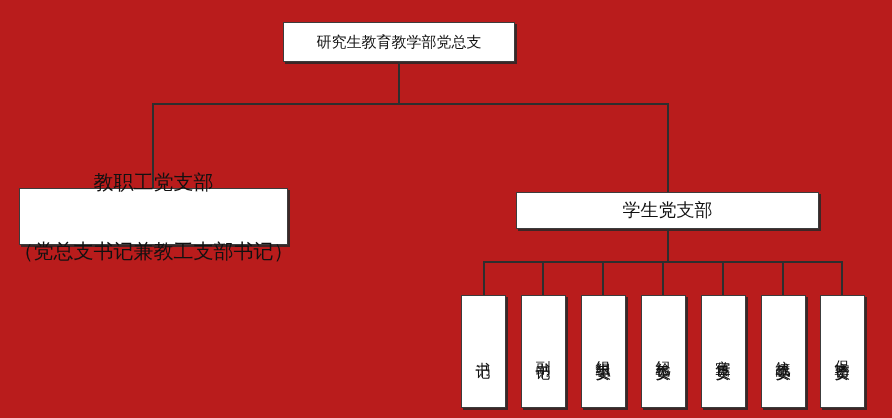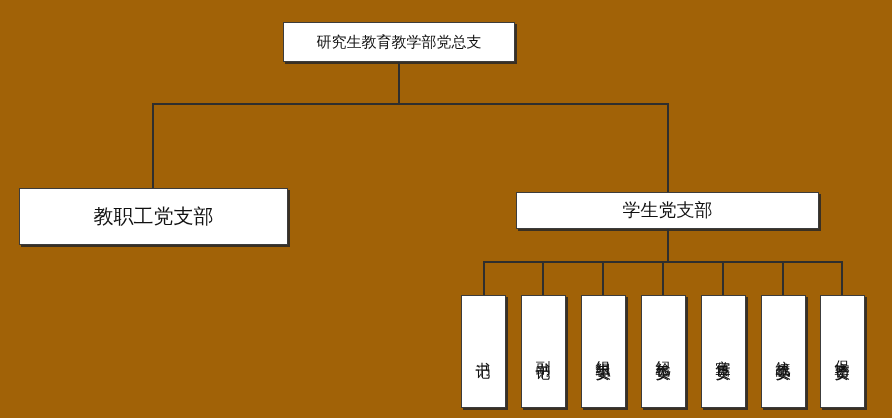--- a/index.html
+++ b/index.html
@@ -9,21 +9,21 @@
     background: #ffffff;
   }
   body {
     font-family: "Liberation Sans", "DejaVu Sans", sans-serif;
     color: #1a1a1a;
   }
   #chart-canvas {
     position: relative;
     width: 892px;
     height: 418px;
-    background: #a16207;
+    background: #b91c1c;
     overflow: hidden;
   }
 
   
   .node {
     position: absolute;
     box-sizing: border-box;
     background: #ffffff;
     border: 1.3px solid #3c3c3c;
     box-shadow: 2px 2px 0 0 rgba(40,40,40,0.85);
@@ -99,20 +99,21 @@
   <div class="conn v" id="conn-root-stem" style="left:398px; top:62px; height:43px;"></div>
 
   <div class="conn h" id="conn-level2-bus" style="left:152px; top:103px; width:517px;"></div>
 
   <div class="conn v" id="conn-to-staff" style="left:152px; top:103px; height:86px;"></div>
 
   <div class="conn v" id="conn-to-student" style="left:667px; top:103px; height:90px;"></div>
 
   <div class="node" id="node-staff-branch">
     <span class="ln">教职工党支部</span>
+    <span class="ln">（党总支书记兼教工支部书记）</span>
   </div>
 
   <div class="node" id="node-student-branch">
     <span>学生党支部</span>
   </div>
 
   <div class="conn v" id="conn-student-stem" style="left:667px; top:229px; height:34px;"></div>
 
   <div class="conn h" id="conn-roles-bus" style="left:483px; top:261px; width:359px;"></div>
 

